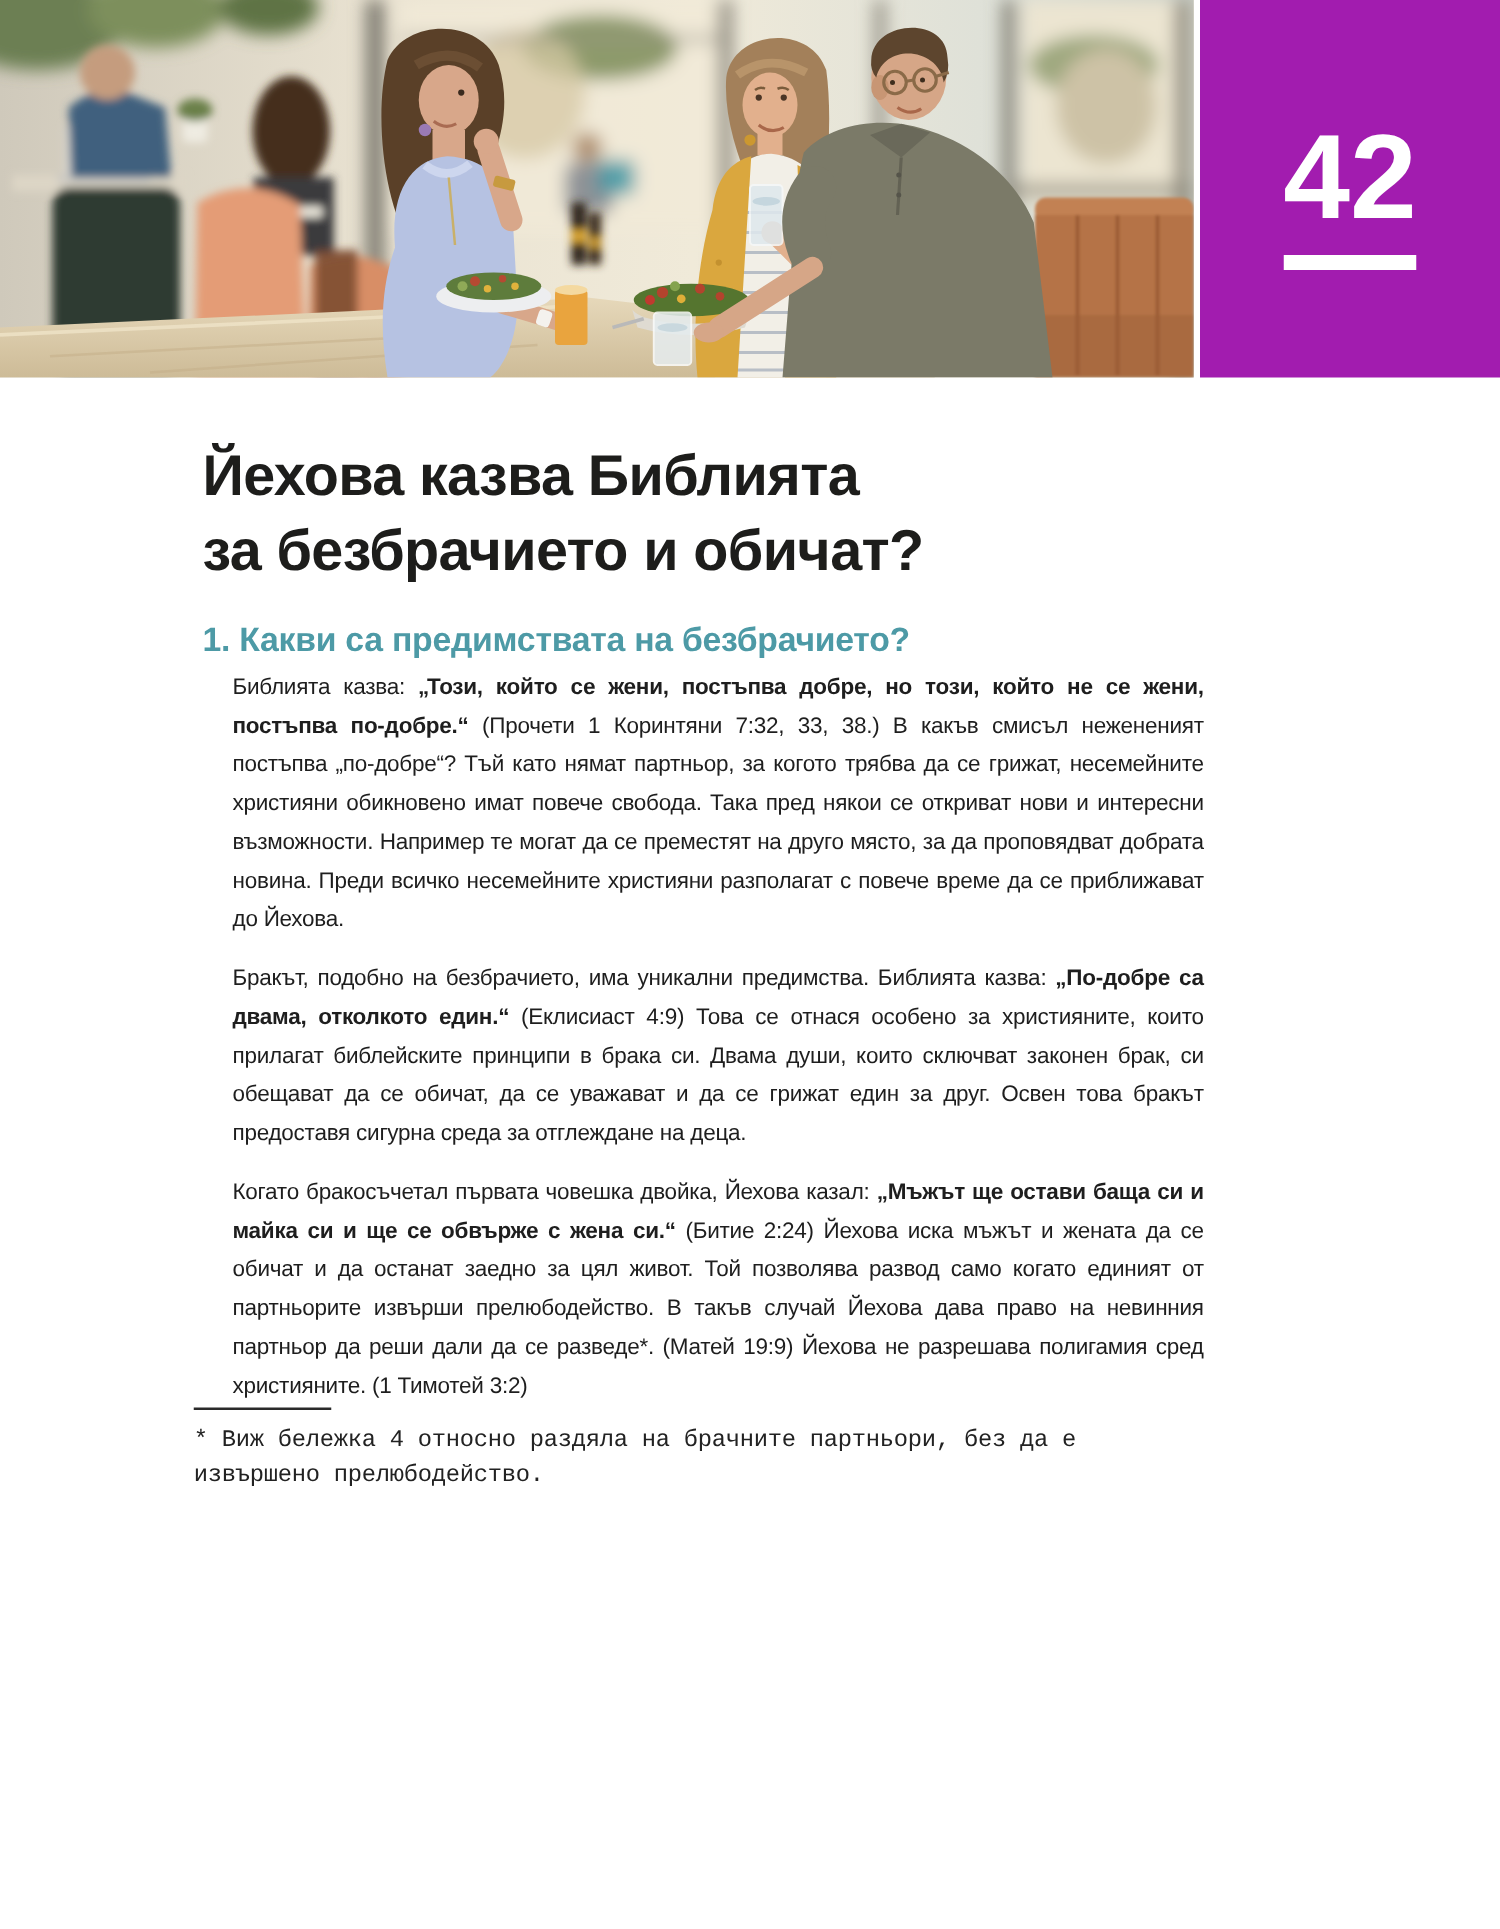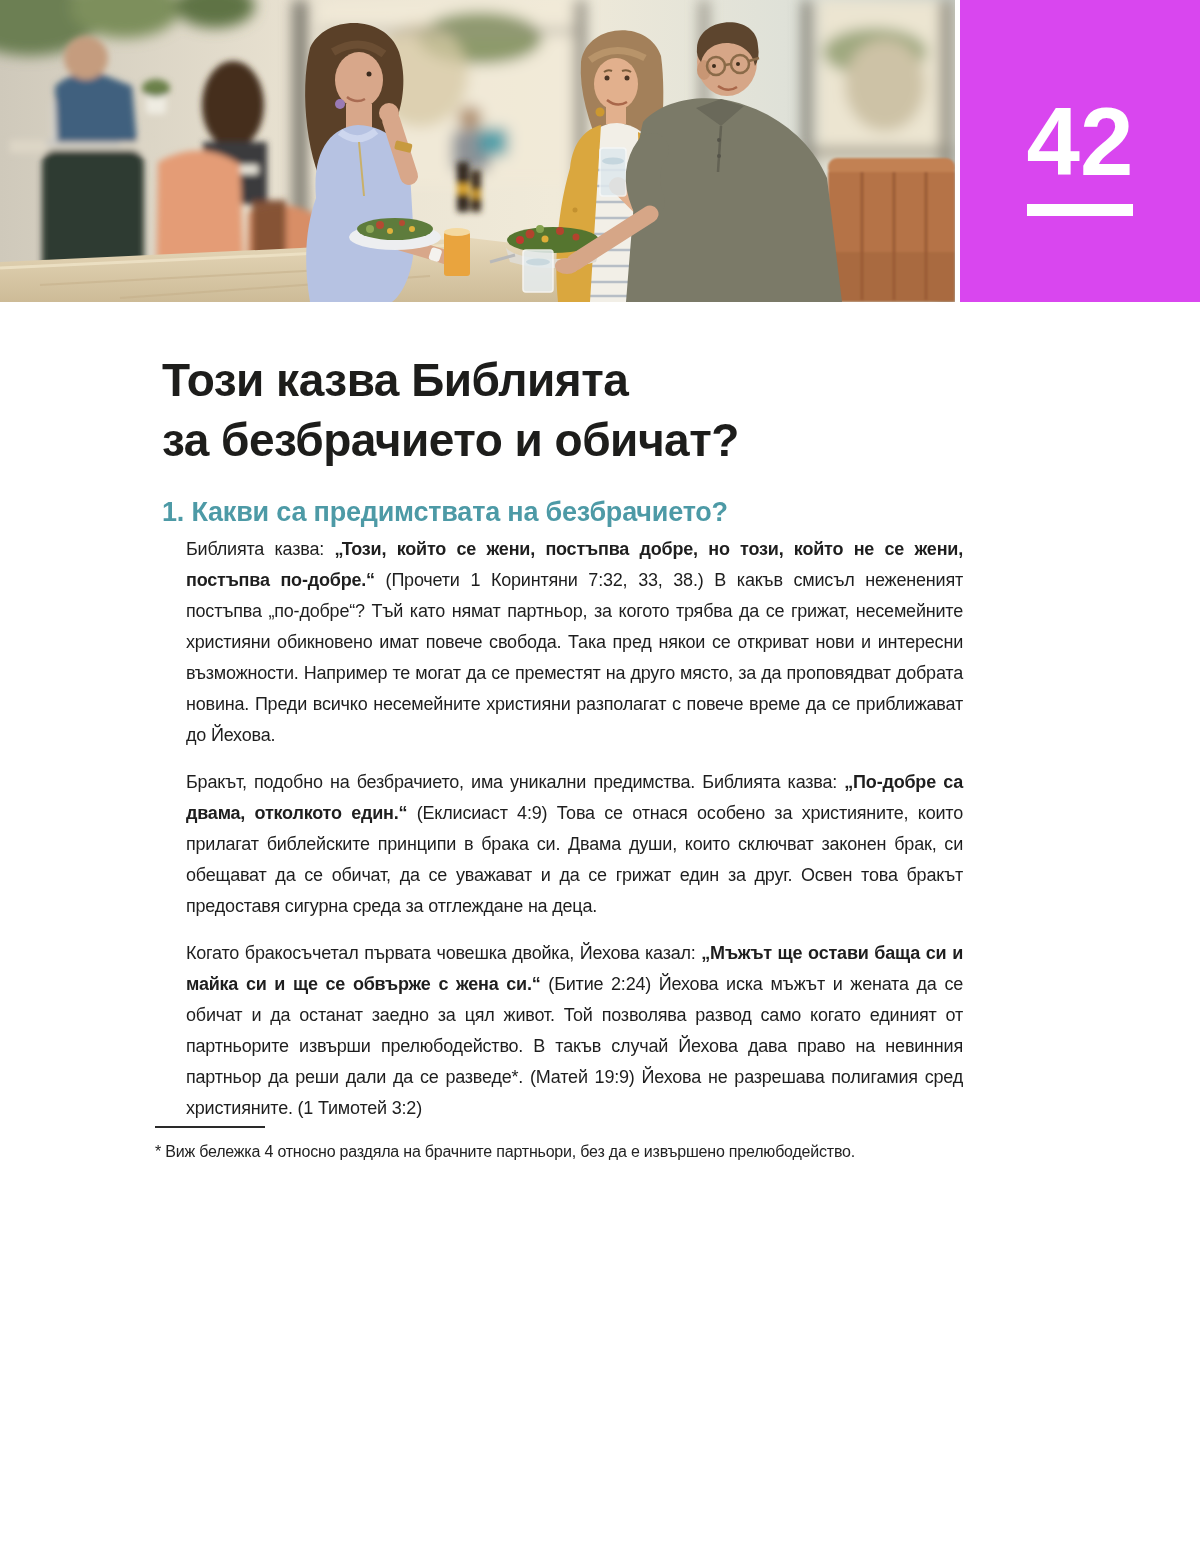--- a/index.html
+++ b/index.html
@@ -45,21 +45,21 @@
     margin:0 0 16px 24px;width:777px;
     font-size:18px;line-height:31px;letter-spacing:-0.2px;
     text-align:justify;
   }
   .section:last-of-type p{margin-bottom:0;}
   .bold{font-weight:bold;}
   .footnote-block{margin-left:-7px;}
   .footnote-rule{width:110px;height:0;border-top:2px solid #2a2a2a;margin:2px 0 10px 0;}
   .footnote{
     margin:0;width:760px;
-    font-size:16px;line-height:28px;letter-spacing:-0.2px;color:#222222;
+    font-size:19px;line-height:28px;letter-spacing:-0.2px;color:#222222;font-family:Liberation Mono, monospace;
   }
 </style>
 </head>
 <body>
 
 <div class="page">
 
   <header class="hero">
 
     <div class="hero-photo">
@@ -243,29 +243,29 @@
             <circle cx="738" cy="64" r="2" fill="#3e2d1d"></circle>
           <path d="M718,86 q10,7 19,1" stroke="#a9674a" stroke-width="2.5" fill="none"></path>
 
           <path d="M652,150 Q636,172 648,202" stroke="#7b7a68" stroke-width="34" stroke-linecap="round" fill="none"></path>
           <path d="M650,214 L575,262" stroke="#d6a687" stroke-width="17" stroke-linecap="round"></path>
           <ellipse cx="567" cy="266" rx="12" ry="8" fill="#d6a687"></ellipse>
         </g>
       </svg>
     </div>
 
-    <div class="lesson-badge" style="background: #d946ef;">
+    <div class="lesson-badge" style="background: #a21caf;">
       <div class="lesson-number">42</div>
       <div class="lesson-underline"></div>
     </div>
   </header>
 
   <main class="content">
 
-    <h1 class="page-title"><span>Този казва Библията</span><br><span>за безбрачието и обичат?</span></h1>
+    <h1 class="page-title"><span>Йехова казва Библията</span><br><span>за безбрачието и обичат?</span></h1>
 
 
     <section class="section">
       <h2 style="color: rgb(77, 154, 166);">1. Какви са предимствата на безбрачието?</h2>
       <p><span>Библията казва: </span><span class="bold">„Този, който се жени, постъпва добре, но този, който не се жени, постъпва по-добре.“</span><span> (Прочети 1 Коринтяни 7:32, 33, 38.) В какъв смисъл нежененият постъпва „по-добре“? Тъй като нямат партньор, за когото трябва да се грижат, несемейните християни обикновено имат повече свобода. Така пред някои се откриват нови и интересни възможности. Например те могат да се преместят на друго място, за да проповядват добрата новина. Преди всичко несемейните християни разполагат с повече време да се приближават до Йехова.</span></p>
     </section>
 
     <section class="section">
       <p><span>Бракът, подобно на безбрачието, има уникални предимства. Библията казва: </span><span class="bold">„По-добре са двама, отколкото един.“</span><span> (Еклисиаст 4:9) Това се отнася особено за християните, които прилагат библейските принципи в брака си. Двама души, които сключват законен брак, си обещават да се обичат, да се уважават и да се грижат един за друг. Освен това бракът предоставя сигурна среда за отглеждане на деца.</span></p>
     </section>

